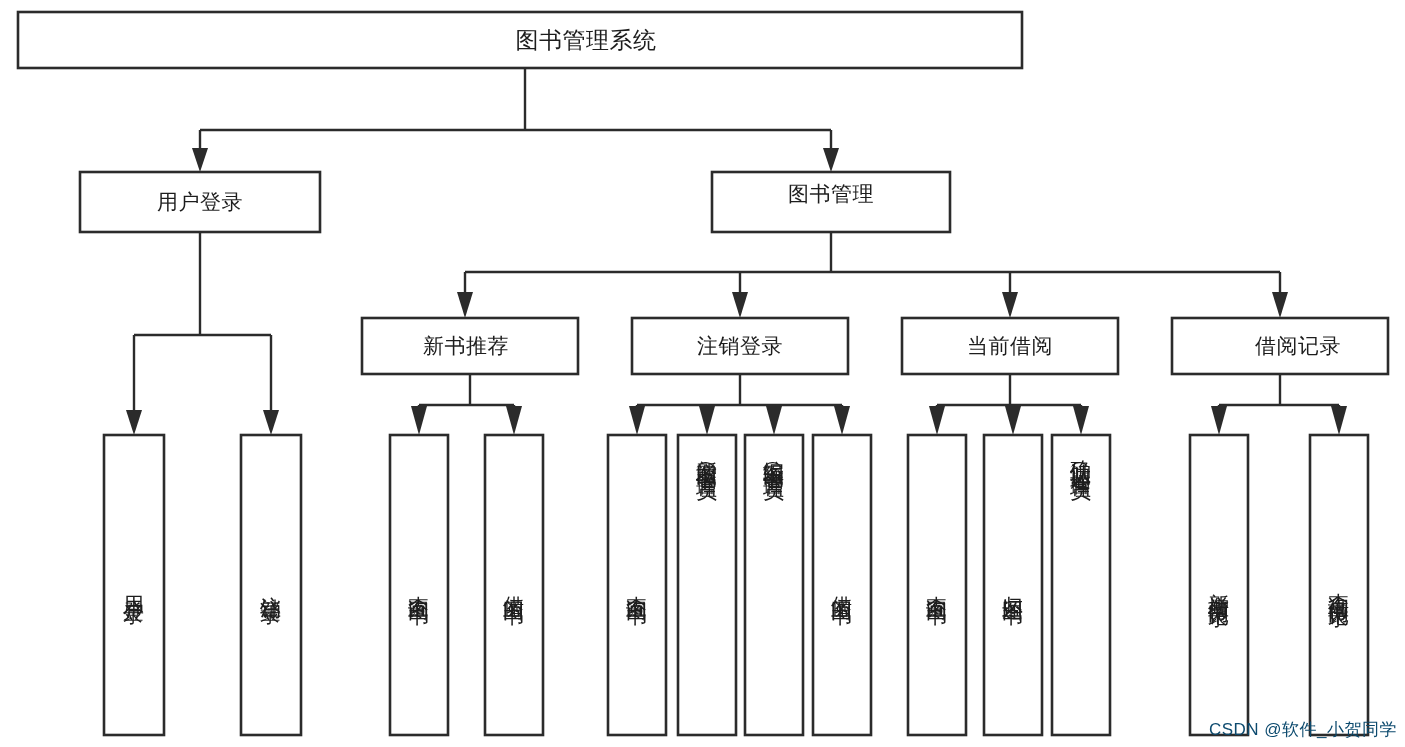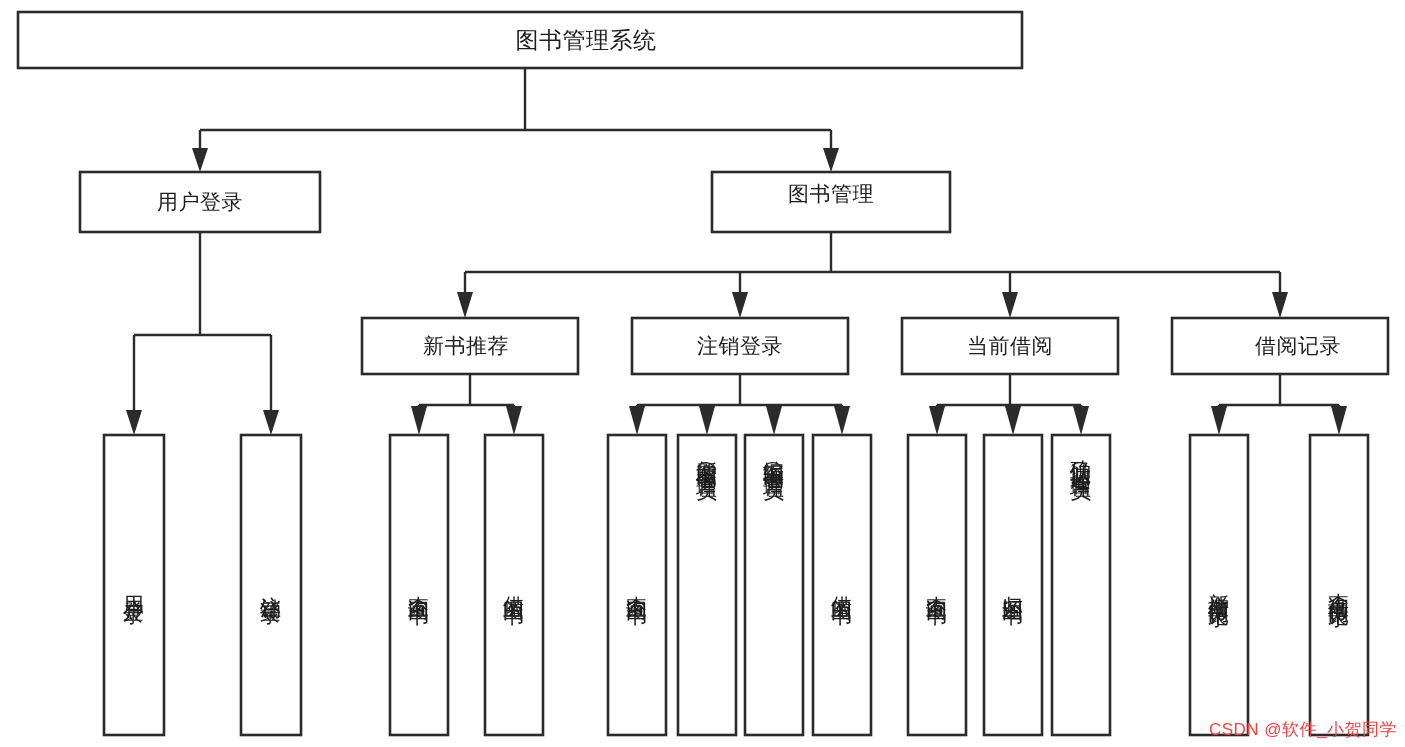--- a/index.html
+++ b/index.html
@@ -62,21 +62,21 @@
     text-orientation: upright;
     letter-spacing: 3px;
     line-height: 1;
     pointer-events: none;
   }
   .watermark {
     position: absolute;
     right: 8px;
     bottom: 6px;
     font-size: 17px;
-    color: #ef4444;
+    color: #0c4a6e;
     letter-spacing: 0.5px;
     white-space: nowrap;
     pointer-events: none;
   }
 </style>
 </head>
 <body>
 
 <div id="diagram-root">
 

